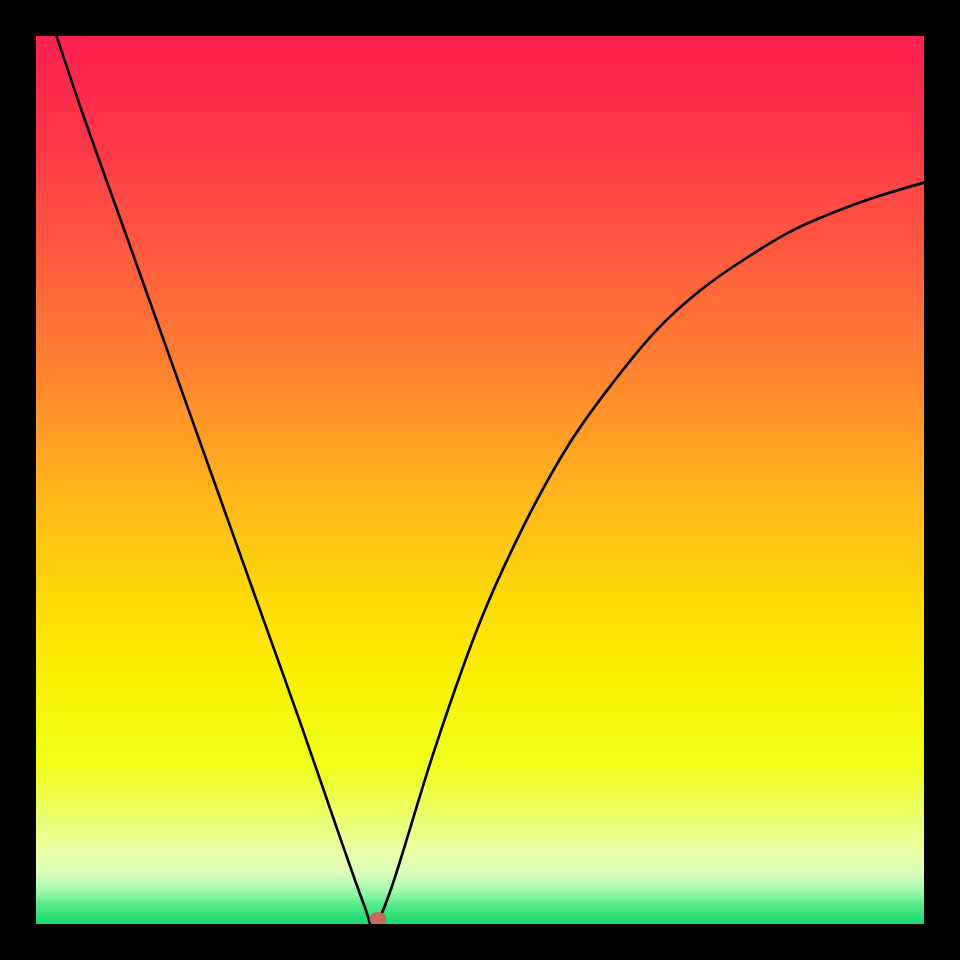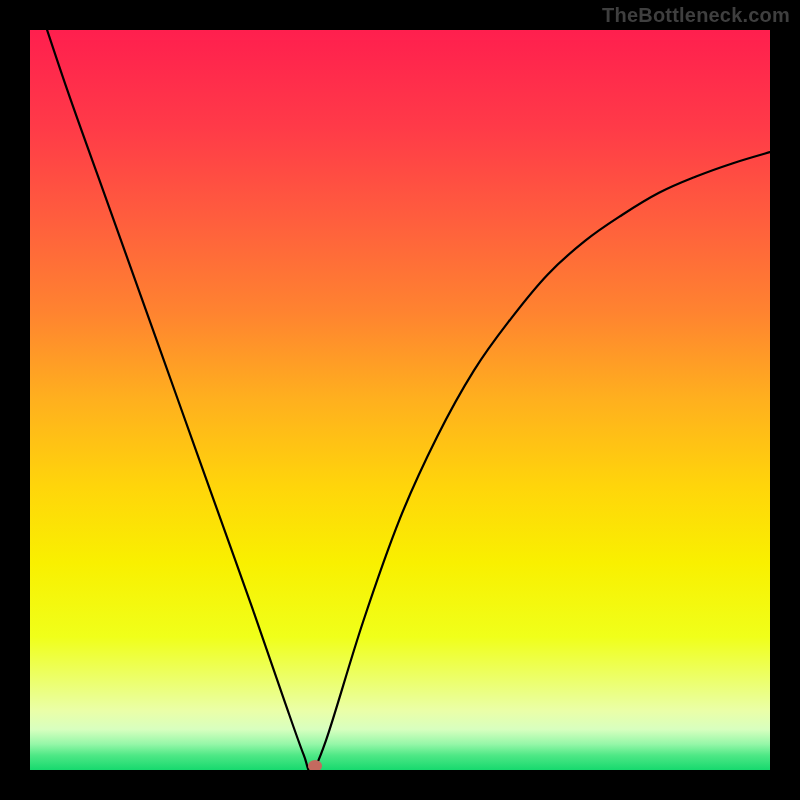--- a/index.html
+++ b/index.html
@@ -53,21 +53,20 @@
     height: 12px;
     border-radius: 50%;
     z-index: 3;
     transform: translate(-50%, -50%);
   }
 </style>
 </head>
 <body>
 
 <div class="stage">
-  <div class="watermark" style="color: rgb(63, 63, 63);">TheBottleneck.com</div>
 
   <div class="plot-area" style="left: 30px; top: 30px; width: 740px; height: 740px;">
     <div class="gradient" style="background: linear-gradient(rgb(255, 31, 78) 0%, rgb(255, 58, 72) 13%, rgb(255, 95, 61) 26%, rgb(255, 131, 48) 38%, rgb(255, 176, 30) 50%, rgb(255, 214, 10) 62%, rgb(249, 240, 0) 72%, rgb(240, 255, 26) 82%, rgb(236, 255, 110) 88%, rgb(234, 255, 168) 92%, rgb(216, 255, 191) 94.5%, rgb(149, 247, 168) 96.5%, rgb(79, 232, 134) 98%, rgb(23, 217, 110) 100%);"></div>
     <svg class="curve" viewBox="0 0 740 740" preserveAspectRatio="none">
       <path fill="none" stroke-width="2.2" stroke-linecap="round" stroke-linejoin="round" d="M 0,-51.80000000000007 C 6.66,-31.820000000000068 23.68,20.57199999999993 37,59.19999999999993 C 50.32,97.82799999999993 60.68,125.50399999999995 74,162.79999999999995 C 87.32,200.09599999999995 97.68,229.10399999999998 111,266.4 C 124.32,303.69599999999997 134.68,332.704 148,370 C 161.32,407.296 171.68,436.30400000000003 185,473.6 C 198.32,510.896 209.346,541.2360000000001 222,577.2 C 234.654,613.164 245.97599999999997,646.76 255.29999999999998,673.4 C 264.62399999999997,700.04 269.13800000000003,713.212 273.8,725.2 C 278.462,737.1880000000001 277.204,742.664 281.2,740 C 285.19599999999997,737.336 286.676,737.04 296,710.4 C 305.324,683.76 319.68,631.96 333,592 C 346.32,552.04 356.68,521.6999999999999 370,488.4 C 383.32,455.09999999999997 393.68000000000006,433.64 407.00000000000006,407 C 420.32000000000005,380.36 430.68,361.712 444,340.4 C 457.32,319.08799999999997 467.68,305.916 481,288.6 C 494.32,271.28400000000005 504.68,258.186 518,244.2 C 531.32,230.21399999999997 541.68,221.55599999999998 555,210.89999999999998 C 568.32,200.24399999999997 578.68,193.65800000000002 592,185 C 605.32,176.34199999999998 615.68,169.72639999999996 629,162.79999999999995 C 642.32,155.87359999999995 652.68,151.84799999999996 666,146.51999999999998 C 679.32,141.192 689.68,137.59560000000005 703,133.20000000000005 C 716.32,128.80440000000004 733.34,124.09800000000003 740,122.10000000000002" stroke="#000000"></path>
     </svg>
     <div class="marker" style="left: 284.9px; top: 736.3px; background: rgb(196, 106, 95);"></div>
   </div>
 </div>
 

